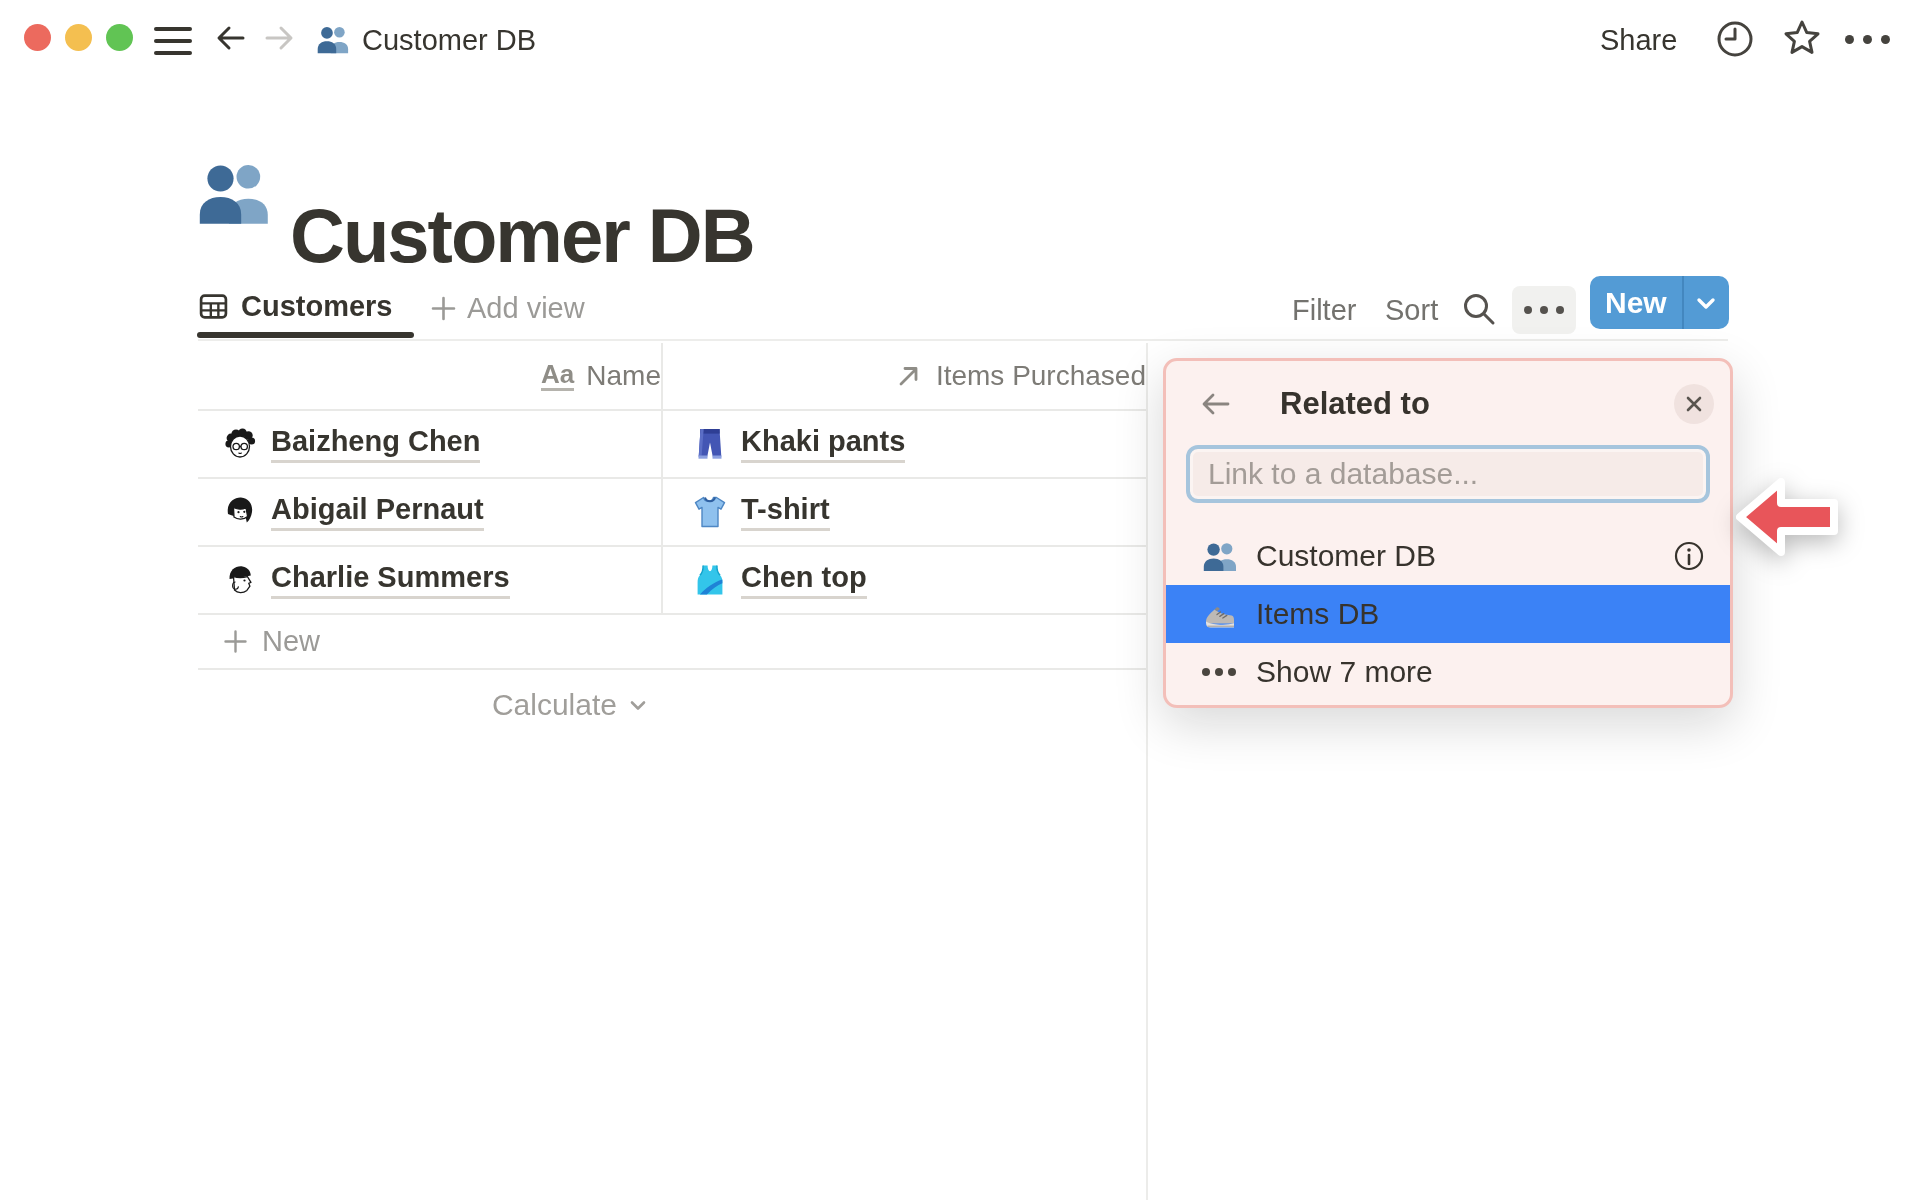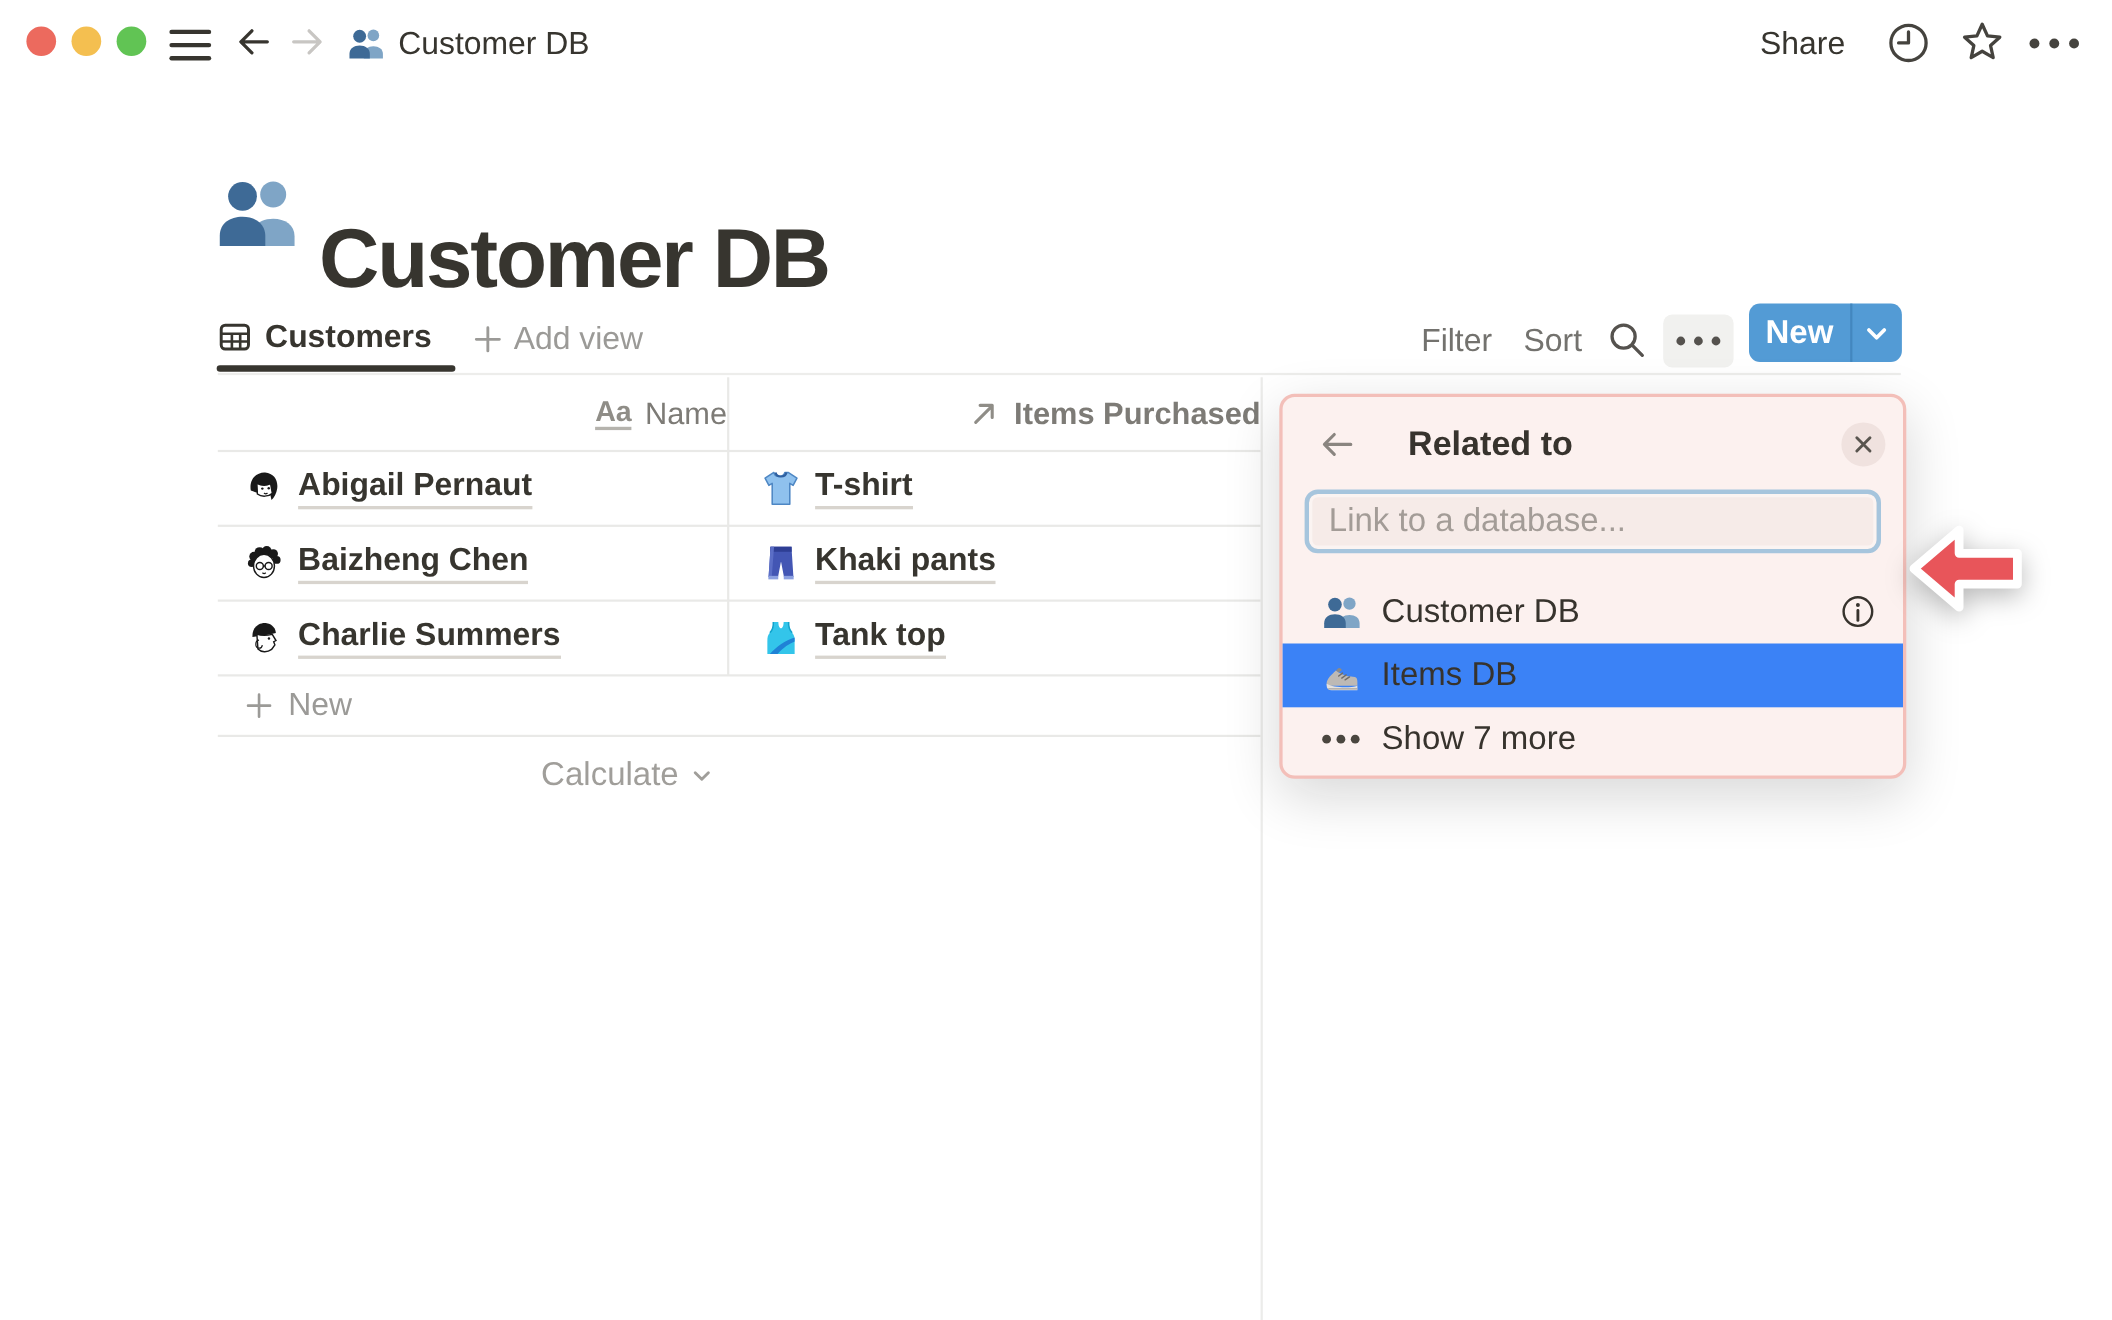--- a/index.html
+++ b/index.html
@@ -42,21 +42,21 @@
   .morebtn i{width:8px;height:8px;border-radius:50%;background:#55524e;}
   .newbtn{position:absolute;left:1590px;top:276px;width:139px;height:53px;border-radius:10px;background:#539BD5;display:flex;cursor:pointer;}
   .newbtn-main{width:93px;display:flex;align-items:center;justify-content:center;color:#fff;font-size:30px;font-weight:700;}
   .newbtn-split{width:46px;display:flex;align-items:center;justify-content:center;border-left:2px solid #4387bf;}
 
   
   .table{position:absolute;left:198px;top:343px;width:948px;}
   .thead{display:flex;height:66px;border-bottom:2px solid #E9E9E7;color:#7d7b76;font-size:28px;}
   .th{display:flex;align-items:center;gap:12px;justify-content:flex-end;}
   .th1{width:463px;padding-left:20px;box-sizing:border-box;}
-  .th2{width:485px;padding-left:28px;box-sizing:border-box;font-weight:bold;}
+  .th2{width:485px;padding-left:28px;box-sizing:border-box;}
   .trow{display:flex;height:66px;border-bottom:2px solid #E9E9E7;}
   .cell{display:flex;align-items:center;gap:13px;box-sizing:border-box;}
   .cell-name{width:463px;padding-left:24px;}
   .cell-item{width:485px;padding-left:31px;}
   .page-link{font-size:29px;font-weight:700;color:#37352f;border-bottom:3px solid #D8D4CE;padding-bottom:2px;cursor:pointer;}
   .col-divider{position:absolute;left:463px;top:0;width:2px;height:271px;background:#E9E9E7;}
   .right-divider{position:absolute;left:1146px;top:343px;width:2px;height:857px;background:#ECECEA;}
   .newrow{display:flex;align-items:center;height:55px;border-bottom:2px solid #E9E9E7;padding-left:24px;gap:13px;color:#9b9a97;font-size:29px;cursor:pointer;box-sizing:border-box;}
   .calcrow{display:flex;align-items:center;justify-content:flex-end;height:70px;width:463px;padding-right:10px;gap:8px;color:#a09e9a;font-size:30px;cursor:pointer;box-sizing:border-box;}
 
@@ -192,40 +192,20 @@
         <svg width="30" height="30" viewBox="0 0 30 30">
           <path d="M7 23 L22 8 M11 7.5 h11 v11" fill="none" stroke="#8f8d87" stroke-width="2.8" stroke-linecap="round" stroke-linejoin="round"></path>
         </svg>
         <span>Items Purchased</span>
       </div>
     </div>
 
     <div class="trow">
       <div class="cell cell-name">
         <svg class="avatar" viewBox="0 0 36 36">
-          <path d="M6 20 C4 8 13 3 19 3.5 c8 .7 12 7 11 14.5 -.6 4.6-2.8 8.4-5.2 10.6 l-1.6-7.4 c-6.5 1.8-11.4 1-14.6-.3 z" fill="#191919"></path>
-          <path d="M11.5 13.5 c4.5 2.2 8.7 2.2 12.5.2 l1.6 8.8 c-3.8 3.2-9.8 3.4-13.6.6 z" fill="#ffffff" stroke="#191919" stroke-width="1.3"></path>
-          <circle cx="16.5" cy="18.2" r="1.1" fill="#191919"></circle>
-          <circle cx="22.3" cy="17.8" r="1.1" fill="#191919"></circle>
-          <path d="M18.3 22.5 q1.3 1 2.6 0" fill="none" stroke="#191919" stroke-width="1.1" stroke-linecap="round"></path>
-        </svg>
-        <span class="page-link">Abigail Pernaut</span>
-      </div>
-      <div class="cell cell-item">
-        <svg class="emoji" viewBox="0 0 36 36">
-          <path d="M11.5 3.5 L3.5 8.6 7 15.2 l3-1.8 V32.5 h16 V13.4 l3 1.8 3.5-6.6 -8-5.1 h-3 c-.6 2.3-2.5 3.7-5 3.7 s-4.4-1.4-5-3.7 z" fill="#8FC1EE" stroke="#4E87C4" stroke-width="1.4" stroke-linejoin="round"></path>
-          <path d="M13 3.5 c.6 2.3 2.5 3.7 5 3.7 s4.4-1.4 5-3.7" fill="none" stroke="#2E5FA0" stroke-width="2"></path>
-        </svg>
-        <span class="page-link">T-shirt</span>
-      </div>
-    </div>
-
-    <div class="trow">
-      <div class="cell cell-name">
-        <svg class="avatar" viewBox="0 0 36 36">
           <circle cx="9" cy="12" r="4.4" fill="#191919"></circle>
             <circle cx="14" cy="8" r="4.6" fill="#191919"></circle>
           <circle cx="20.5" cy="6.8" r="4.4" fill="#191919"></circle>
             <circle cx="26.5" cy="9.5" r="4.2" fill="#191919"></circle>
           <circle cx="29.5" cy="15" r="3.6" fill="#191919"></circle>
             <circle cx="6.8" cy="18" r="3.4" fill="#191919"></circle>
           <ellipse cx="18" cy="20.5" rx="9.5" ry="10.5" fill="#ffffff" stroke="#191919" stroke-width="1.3"></ellipse>
           <circle cx="14.2" cy="20.5" r="3.2" fill="none" stroke="#191919" stroke-width="1.3"></circle>
           <circle cx="22.2" cy="20.5" r="3.2" fill="none" stroke="#191919" stroke-width="1.3"></circle>
           <path d="M17.4 20.5 h1.6" stroke="#191919" stroke-width="1.3"></path>
@@ -241,34 +221,54 @@
           <rect x="6.5" y="29.5" width="9" height="3.2" fill="#8CA0E0"></rect>
           <rect x="20.5" y="29.5" width="9" height="3.2" fill="#8CA0E0"></rect>
         </svg>
         <span class="page-link">Khaki pants</span>
       </div>
     </div>
 
     <div class="trow">
       <div class="cell cell-name">
         <svg class="avatar" viewBox="0 0 36 36">
+          <path d="M6 20 C4 8 13 3 19 3.5 c8 .7 12 7 11 14.5 -.6 4.6-2.8 8.4-5.2 10.6 l-1.6-7.4 c-6.5 1.8-11.4 1-14.6-.3 z" fill="#191919"></path>
+          <path d="M11.5 13.5 c4.5 2.2 8.7 2.2 12.5.2 l1.6 8.8 c-3.8 3.2-9.8 3.4-13.6.6 z" fill="#ffffff" stroke="#191919" stroke-width="1.3"></path>
+          <circle cx="16.5" cy="18.2" r="1.1" fill="#191919"></circle>
+          <circle cx="22.3" cy="17.8" r="1.1" fill="#191919"></circle>
+          <path d="M18.3 22.5 q1.3 1 2.6 0" fill="none" stroke="#191919" stroke-width="1.1" stroke-linecap="round"></path>
+        </svg>
+        <span class="page-link">Abigail Pernaut</span>
+      </div>
+      <div class="cell cell-item">
+        <svg class="emoji" viewBox="0 0 36 36">
+          <path d="M11.5 3.5 L3.5 8.6 7 15.2 l3-1.8 V32.5 h16 V13.4 l3 1.8 3.5-6.6 -8-5.1 h-3 c-.6 2.3-2.5 3.7-5 3.7 s-4.4-1.4-5-3.7 z" fill="#8FC1EE" stroke="#4E87C4" stroke-width="1.4" stroke-linejoin="round"></path>
+          <path d="M13 3.5 c.6 2.3 2.5 3.7 5 3.7 s4.4-1.4 5-3.7" fill="none" stroke="#2E5FA0" stroke-width="2"></path>
+        </svg>
+        <span class="page-link">T-shirt</span>
+      </div>
+    </div>
+
+    <div class="trow">
+      <div class="cell cell-name">
+        <svg class="avatar" viewBox="0 0 36 36">
           <path d="M7.5 17 C7 7.5 14.5 3.5 20.5 4.5 c5.5 1 8 4.8 8.3 9 l-7.3 1.5 z" fill="#191919"></path>
           <path d="M11.5 14.5 c5.5 2 9.5 1.3 14 .2 l3.4 5.6 -2.1 1.1 1.1 2.8 -3 4.2 c-4 3-9.3 2.8-12.4-.4 z" fill="#ffffff" stroke="#191919" stroke-width="1.3"></path>
           <circle cx="22.5" cy="18.5" r="1.1" fill="#191919"></circle>
           <path d="M13.5 20 a3 3.6 0 1 0 3 4.4" fill="none" stroke="#191919" stroke-width="1.1"></path>
         </svg>
         <span class="page-link">Charlie Summers</span>
       </div>
       <div class="cell cell-item">
         <svg class="emoji" viewBox="0 0 36 36">
           <path d="M11 3.5 c.3 4.2-.6 7.3-3.1 9.8 C6 15.2 5.6 17.6 5.6 21 V32.5 h24.8 V21 c0-3.4-.4-5.8-2.3-7.7 -2.5-2.5-3.4-5.6-3.1-9.8 h-4.6 c0 3.4-1 5.7-2.4 5.7 s-2.4-2.3-2.4-5.7 z" fill="#33C5EA"></path>
           <path d="M30.4 17.5 c-8.5 2.5-16.5 8.5-22.5 15 h7 c5.5-6 10.5-9.3 15.5-11.3 z" fill="#1F82D6"></path>
           <path d="M11 3.5 c.3 4.2-.6 7.3-3.1 9.8 M25 3.5 c-.3 4.2.6 7.3 3.1 9.8" fill="none" stroke="#12A3CC" stroke-width="1.4"></path>
         </svg>
-        <span class="page-link">Tank top</span>
+        <span class="page-link">Chen top</span>
       </div>
     </div>
 
     <div class="newrow">
       <svg width="27" height="27" viewBox="0 0 27 27">
         <path d="M13.5 3.5 v20 M3.5 13.5 h20" stroke="#9b9a97" stroke-width="2.4" stroke-linecap="round"></path>
       </svg>
       <span>New</span>
     </div>
 

